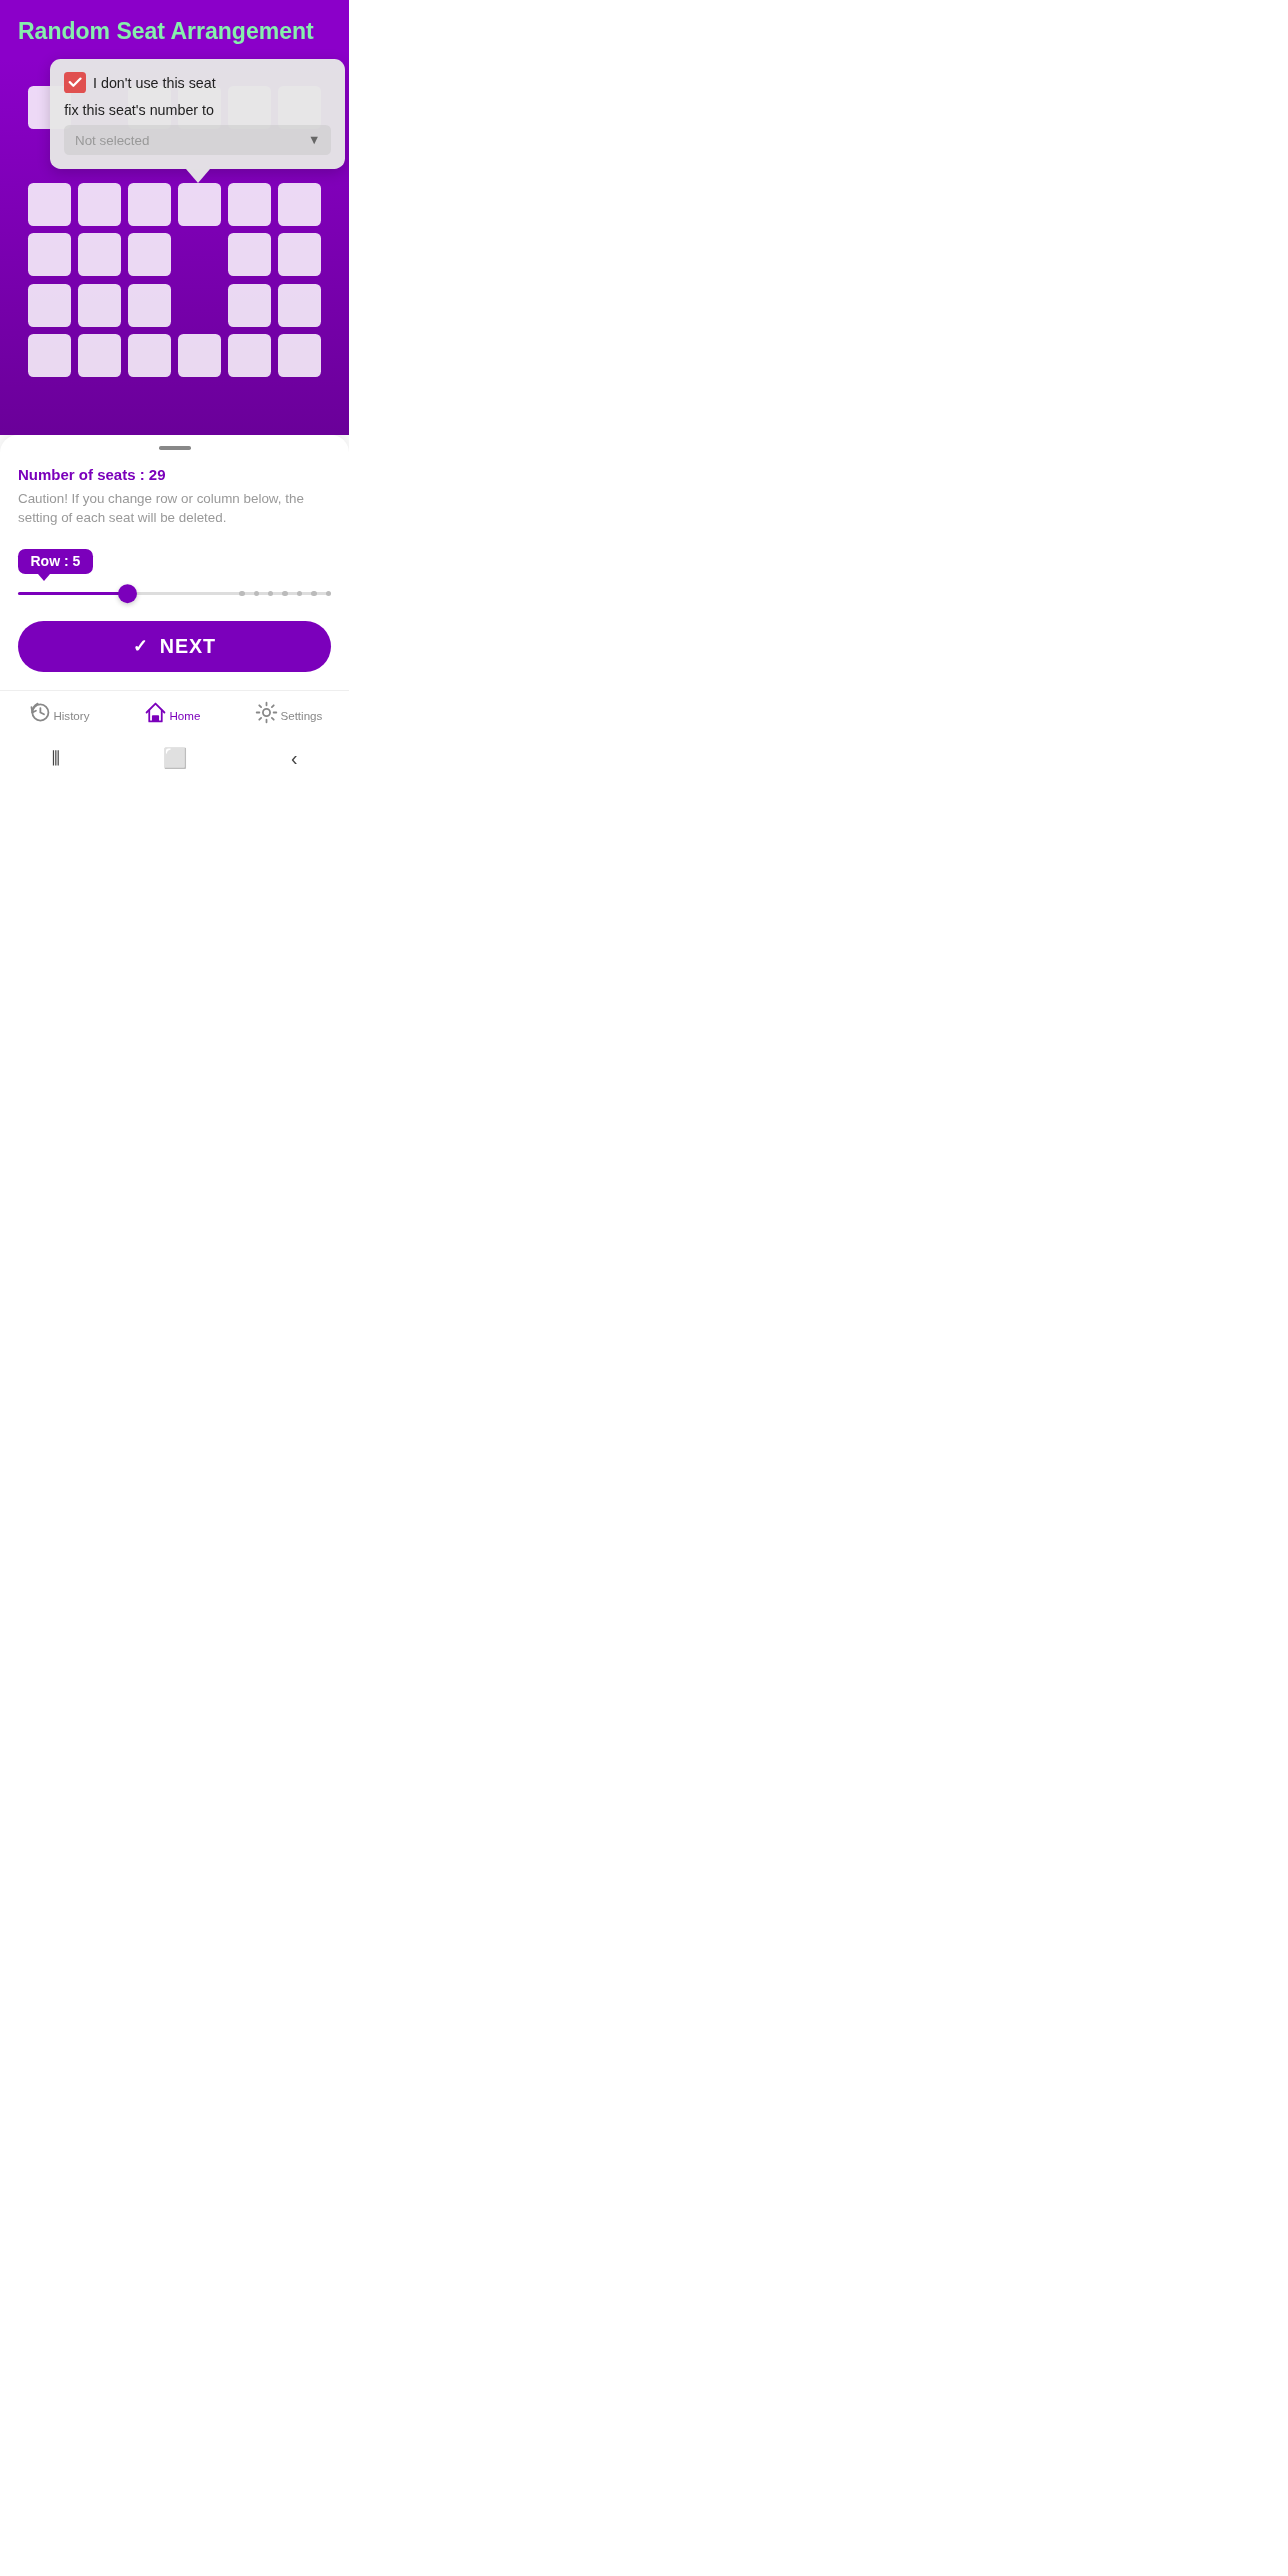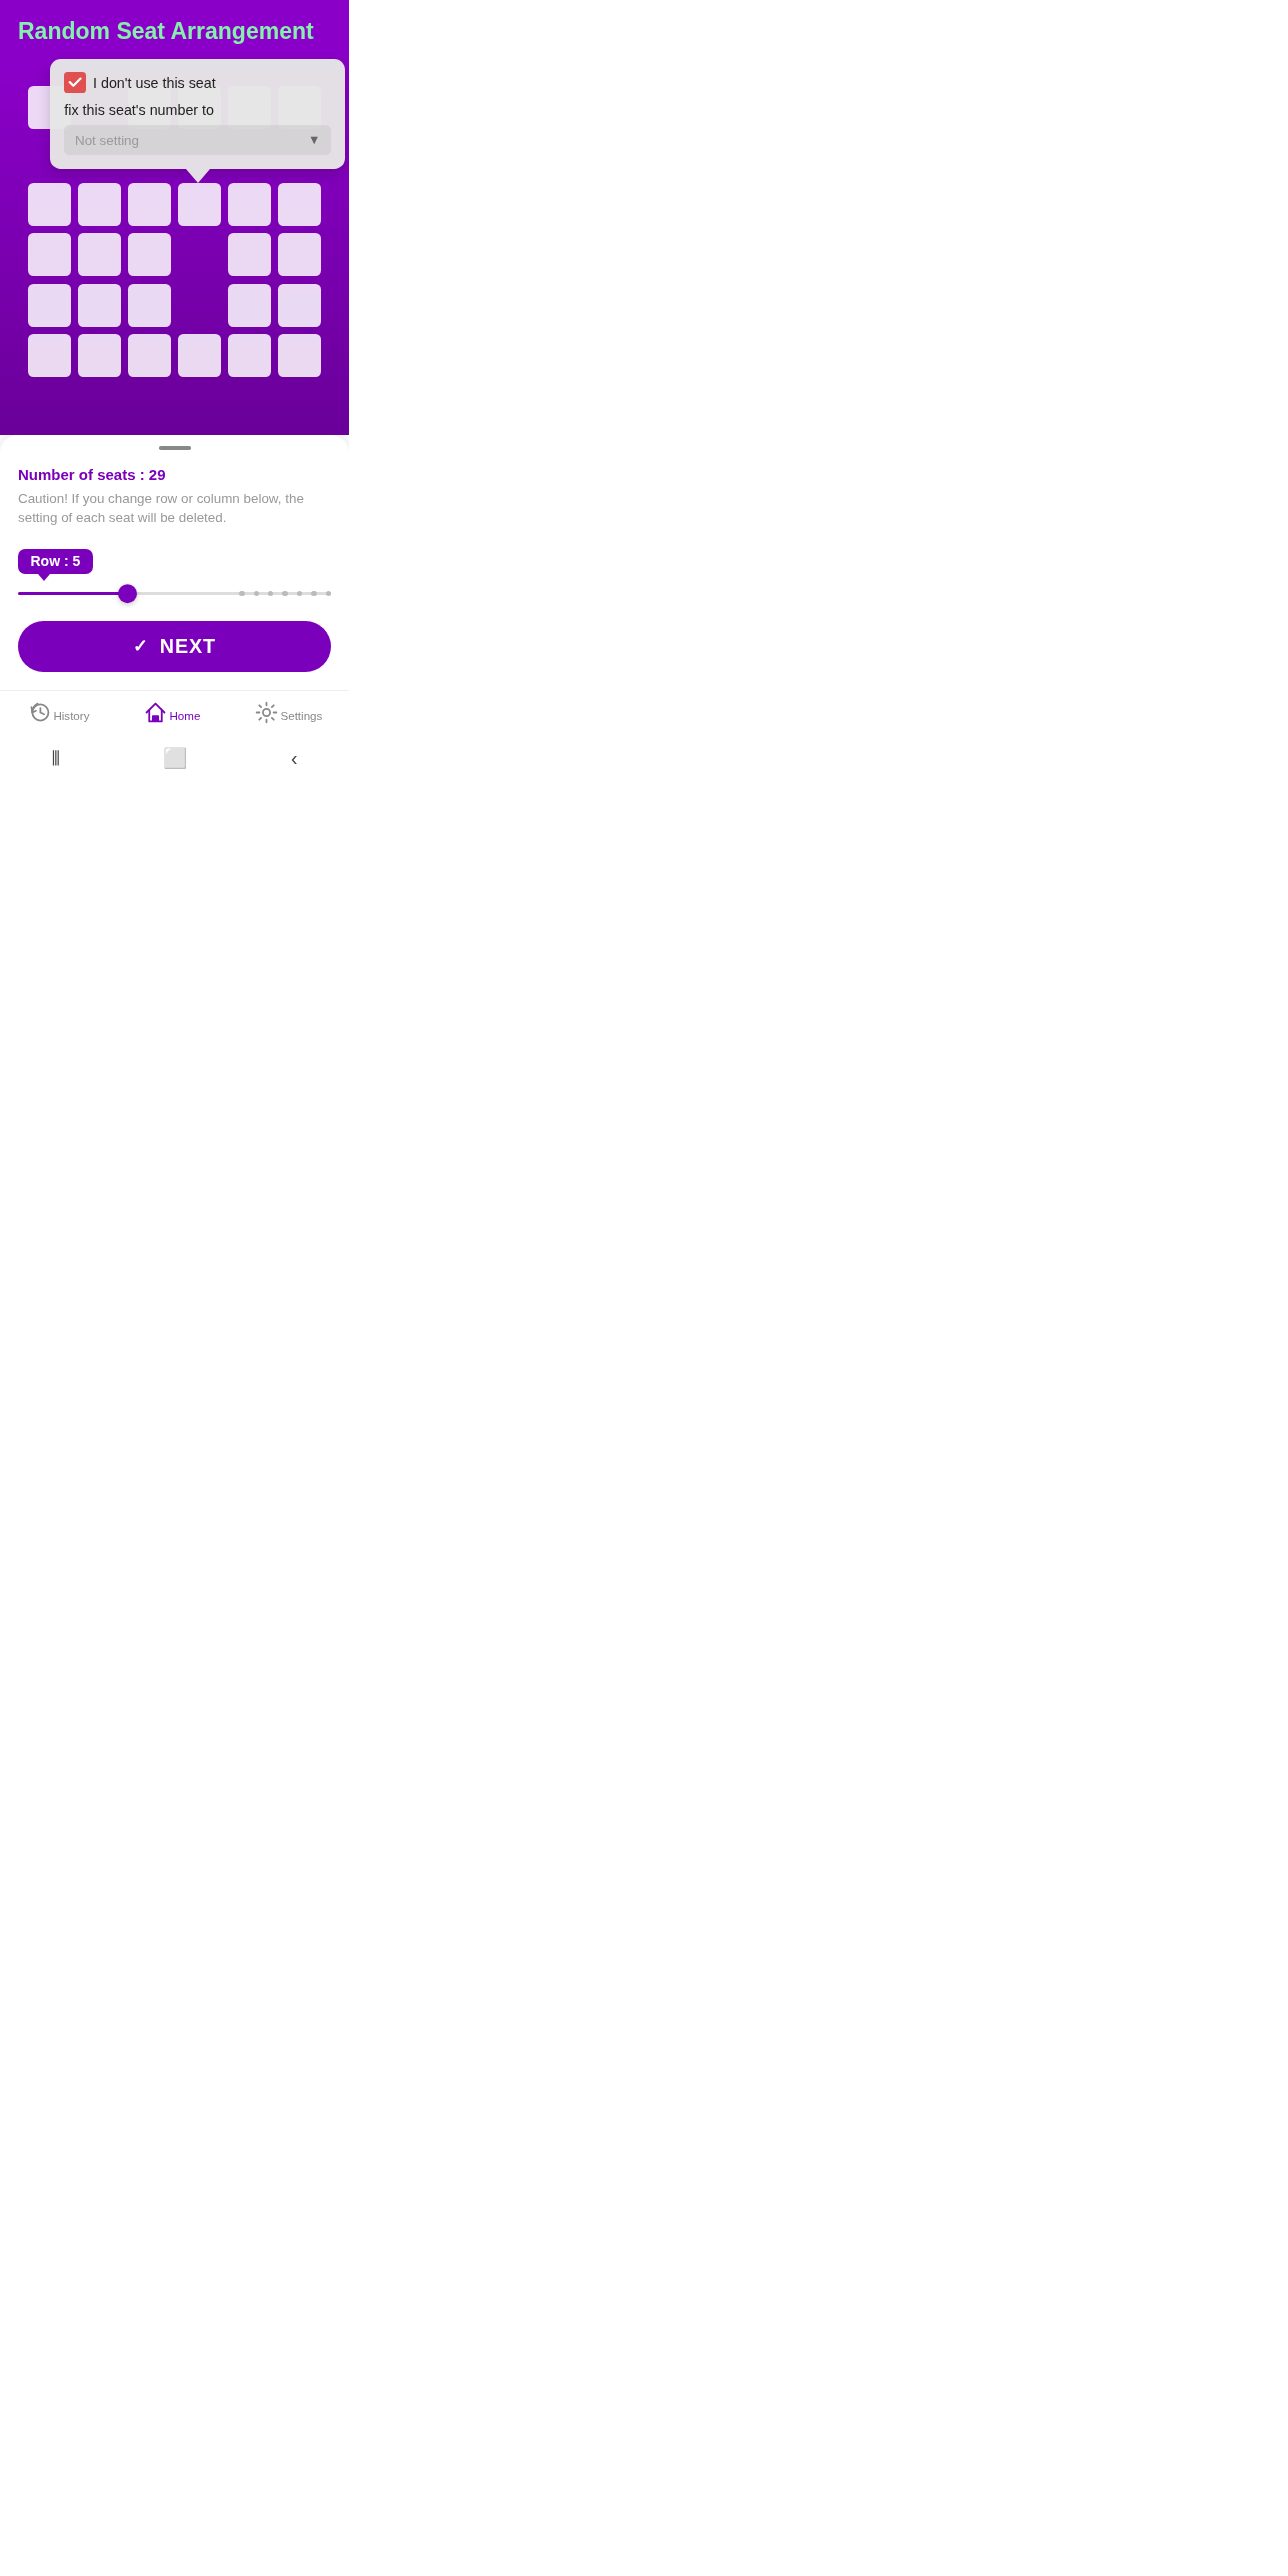--- a/index.html
+++ b/index.html
@@ -337,21 +337,21 @@
     <div class="popup-checkbox-row">
       <div class="popup-checkbox">
         <svg viewBox="0 0 16 16" fill="none">
           <polyline points="2,8 6,12 14,4" stroke="white" stroke-width="2.5" stroke-linecap="round" stroke-linejoin="round"></polyline>
         </svg>
       </div>
       <span class="popup-checkbox-label">I don't use this seat</span>
     </div>
     <div class="popup-fix-label">fix this seat's number to</div>
     <div class="popup-dropdown">
-      <span class="popup-dropdown-text">Not setting</span>
+      <span class="popup-dropdown-text">Not selected</span>
       <span class="popup-dropdown-arrow">▼</span>
     </div>
     <div class="popup-arrow-down"></div>
   </div>
 
   <div class="grid-row" style="margin-top: 54px;">
     <div class="seat-box"></div>
     <div class="seat-box"></div>
     <div class="seat-box"></div>
     <div class="seat-box"></div>

